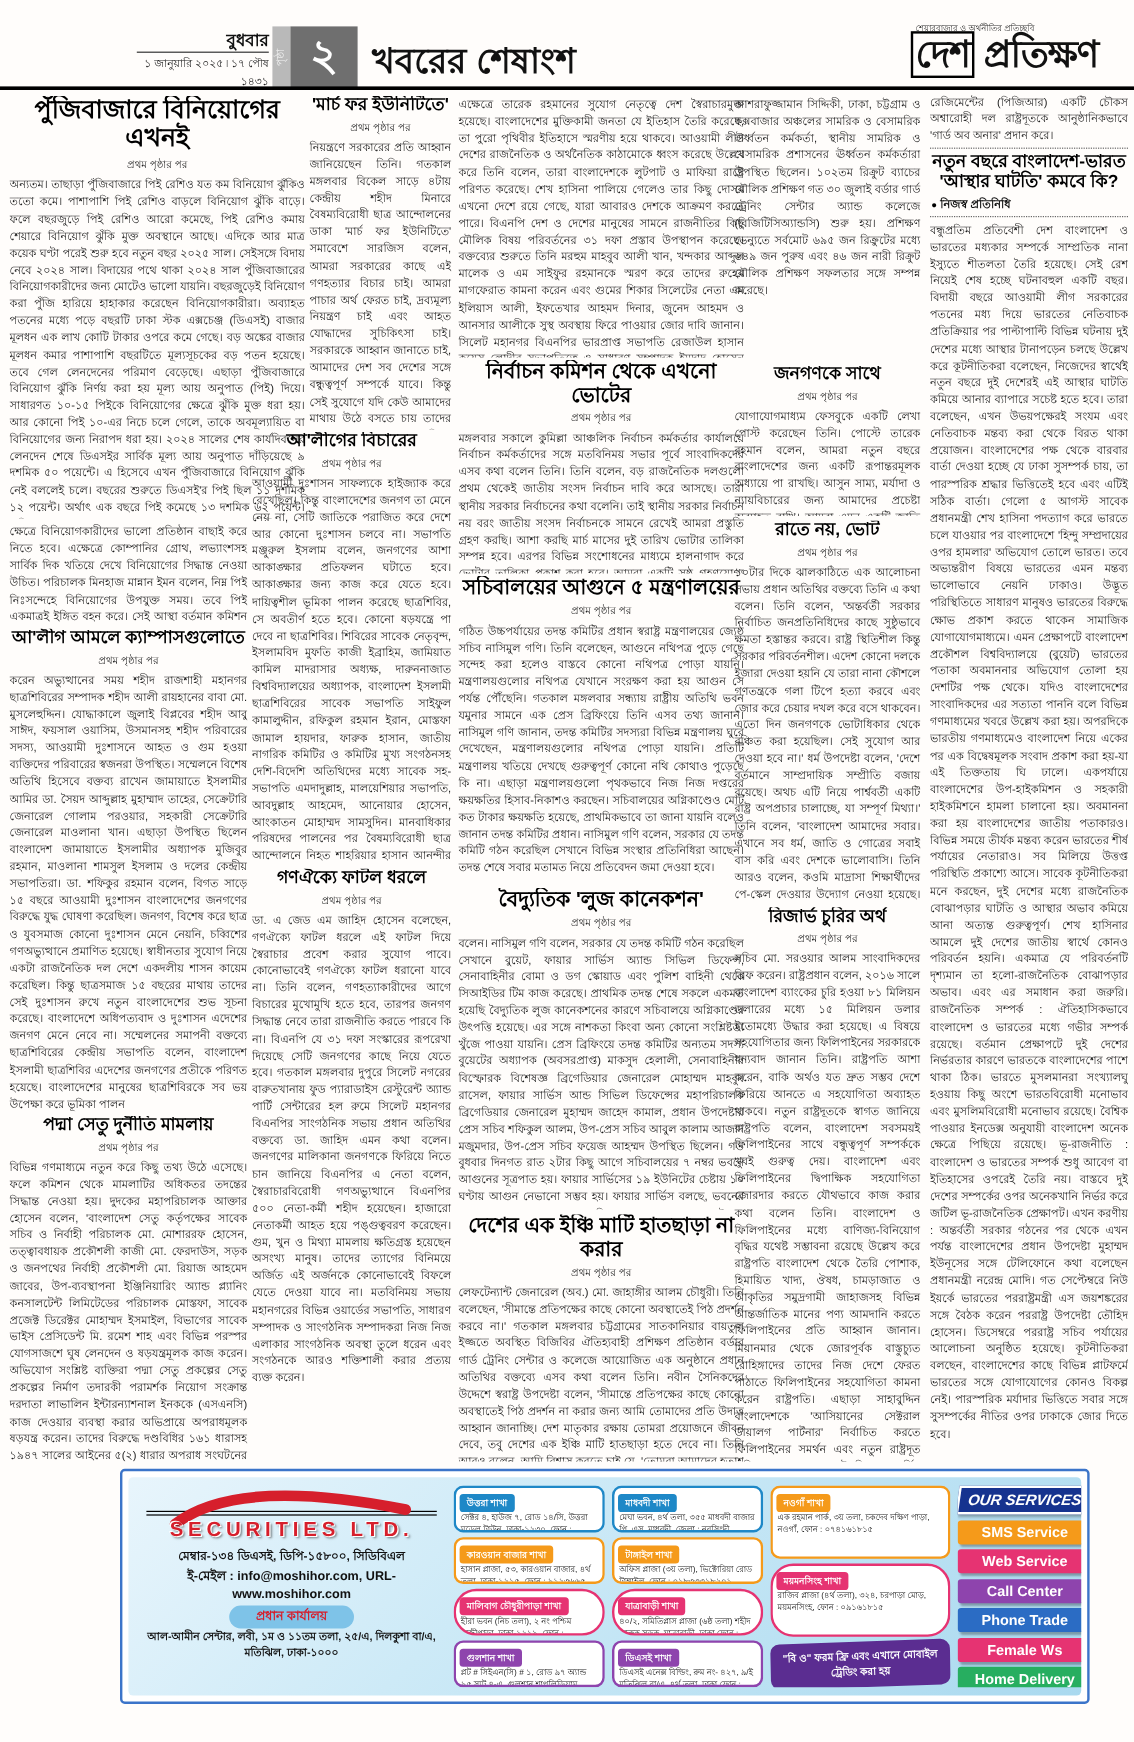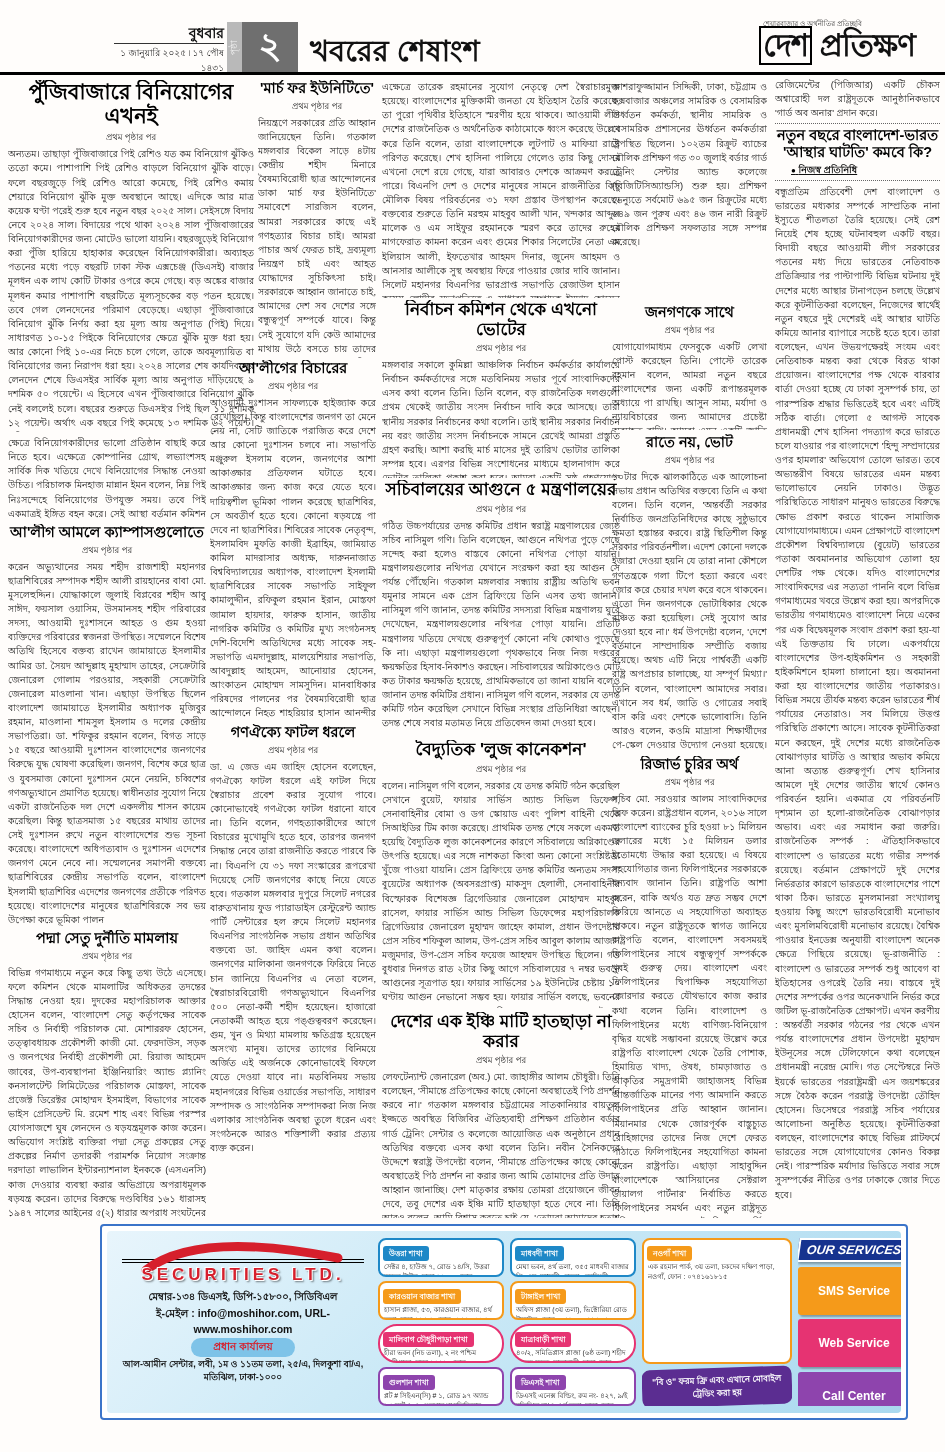--- a/index.html
+++ b/index.html
@@ -24,21 +24,21 @@
   .logoarea .wordmark .boxed{border:2px solid #000;padding:0 2px;}
 
   
   .art{position:absolute;overflow:hidden;}
   .hl{margin:0 0 1px 0;text-align:center;font-weight:bold;color:#000;line-height:1.15;}
   .hl-xl{font-size:21px;}
   .hl-lg{font-size:17px;}
   .hl-md{font-size:14.5px;}
   .cont{text-align:center;font-size:8.5px;color:#222;margin:3px 0 2px 0;}
   .body{margin:0;font-size:9.3px;line-height:1.52;text-align:justify;color:#1c1c1c;}
-  .byline{font-size:9.5px;font-weight:bold;margin:2px 16px;text-decoration:underline;}
+  .byline{font-size:9.5px;font-weight:bold;margin:2px 1px;}
   .byline .dot{color:#000;font-size:8px;}
   .dotrule{border-bottom:1px dotted #666;margin:2px 0 4px 0;}
   .dottop{border-top:1px dotted #666;padding-top:3px;}
 
   
   #ad{position:absolute;left:100px;top:1224px;width:808px;height:196px;border:2px solid #3b74c9;background:#fff;
       border-radius:4px;padding:5px;box-sizing:border-box;}
   #ad-inner{width:100%;height:100%;border-radius:4px;overflow:hidden;display:flex;gap:6px;padding:7px;box-sizing:border-box;
       background:linear-gradient(135deg,#e8f5fc 0%,#cdeaf7 40%,#a9d9ef 100%);}
   .ad-logo{width:258px;flex:none;text-align:center;}
@@ -63,21 +63,21 @@
   .c-blue{border-color:#1e88c7;}   .c-blue .bhead{background:#1e88c7;}
   .c-orange{border-color:#f59a1a;} .c-orange .bhead{background:#f59a1a;}
   .c-pink{border-color:#e63372;border-radius:19px;}   .c-pink .bhead{background:#e63372;}
   .c-purple{border-color:#8e44ad;} .c-purple .bhead{background:#8e44ad;}
   .ribbon{background:#5b2d91;color:#fff;font-weight:bold;font-size:8.6px;text-align:center;
       border-radius:8px;padding:6px 4px;transform:rotate(-2deg);line-height:1.5;}
 
   .svc{width:112px;flex:none;overflow:hidden;}
   .svc-head{background:#16338f;color:#fff;font-weight:bold;font-style:italic;font-size:12.5px;text-align:center;
       padding:3px 4px;transform:skewX(-8deg);border:2px solid #fff;box-shadow:2px 2px 3px rgba(0,0,0,.35);}
-  .svc-btn{color:#fff;font-weight:bold;font-size:12px;text-align:center;padding:17px 4px;margin-top:4.5px;
+  .svc-btn{color:#fff;font-weight:bold;font-size:12px;text-align:center;padding:3px 4px;margin-top:4.5px;
       border-radius:3px;box-shadow:2px 2px 2px rgba(0,0,0,.3);}
 </style>
 </head>
 <body>
 
 <div id="page">
 
   <div id="masthead">
     <div class="dateblock">
       <div class="day">বুধবার</div>
@@ -204,20 +204,21 @@
           <div class="bcard c-purple"><div class="bhead">গুলশান শাখা</div><div class="btext">প্লট # সিইএন(সি) # ১, রোড ৯৭ অ্যান্ড ৯৫ স্যুট ৪-এ, গুলশান শাপলিডিয়াম, গুলশান-২ ঢাকা ১২১২, ফোন : ০১৭৩২২৭৯২০৪</div></div>
         </div>
       <div class="bcol" id="bcol2">
           <div class="bcard c-blue"><div class="bhead">মাধবদী শাখা</div><div class="btext">মেঘা ভবন, ৪র্থ তলা, ৩৫৫ মাধবদী বাজার পি. এস. মাধবদী, জেলা : নরসিংদী, বাংলাদেশ, ফোন : ০১৮১৭১৯৬৯৪০</div></div>
           <div class="bcard c-orange"><div class="bhead">টাঙ্গাইল শাখা</div><div class="btext">অফিস প্লাজা (৩য় তলা), ভিক্টোরিয়া রোড টাঙ্গাইল, ফোন : ০১৮৩৩৩১৮২০১, ০১৮৩৩৩১৮২০৩</div></div>
           <div class="bcard c-pink"><div class="bhead">যাত্রাবাড়ী শাখা</div><div class="btext">৪০/২, সমিতিপ্লাস প্লাজা (৬ষ্ঠ তলা) শহীদ ফারুক সড়ক, যাত্রাবাড়ী, ঢাকা ফোন : ৭৫৪৩২৪৯, ৭৫৪৪৯২৬</div></div>
           <div class="bcard c-purple"><div class="bhead">ডিএসই শাখা</div><div class="btext">ডিএসই এনেক্স বিল্ডিং, রুম নং- ৪২৭, ৯/ই মতিঝিল বা/এ, ৪র্থ তলা, ঢাকা ফোন : ৯৫৬৪৯০১</div></div>
         </div>
       <div class="bcol bcol-w" id="bcol3">
           <div class="bcard c-orange"><div class="bhead">নওগাঁ শাখা</div><div class="btext">এক রহমান পার্ক, ৩য় তলা, চকদেব দক্ষিণ পাড়া, নওগাঁ, ফোন : ০৭৪১৬১৮১৫</div></div>
+          <div class="bcard c-pink"><div class="bhead">ময়মনসিংহ শাখা</div><div class="btext">রাজিব প্লাজা (৪র্থ তলা), ৩২৪, চরপাড়া মোড়, ময়মনসিংহ, ফোন : ০৯১৬১৮১৫</div></div>
           <div class="ribbon">"বি ও" ফরম ফ্রি এবং এখানে মোবাইল ট্রেডিং করা হয়</div>
         </div>
 
       <div class="svc">
         <div class="svc-head">OUR SERVICES</div>
         <div id="svc-list">
             <div class="svc-btn" style="background: rgb(245, 154, 26);">SMS Service</div>
             <div class="svc-btn" style="background: rgb(230, 51, 114);">Web Service</div>
             <div class="svc-btn" style="background: rgb(142, 68, 173);">Call Center</div>
             <div class="svc-btn" style="background: rgb(43, 108, 196);">Phone Trade</div>

